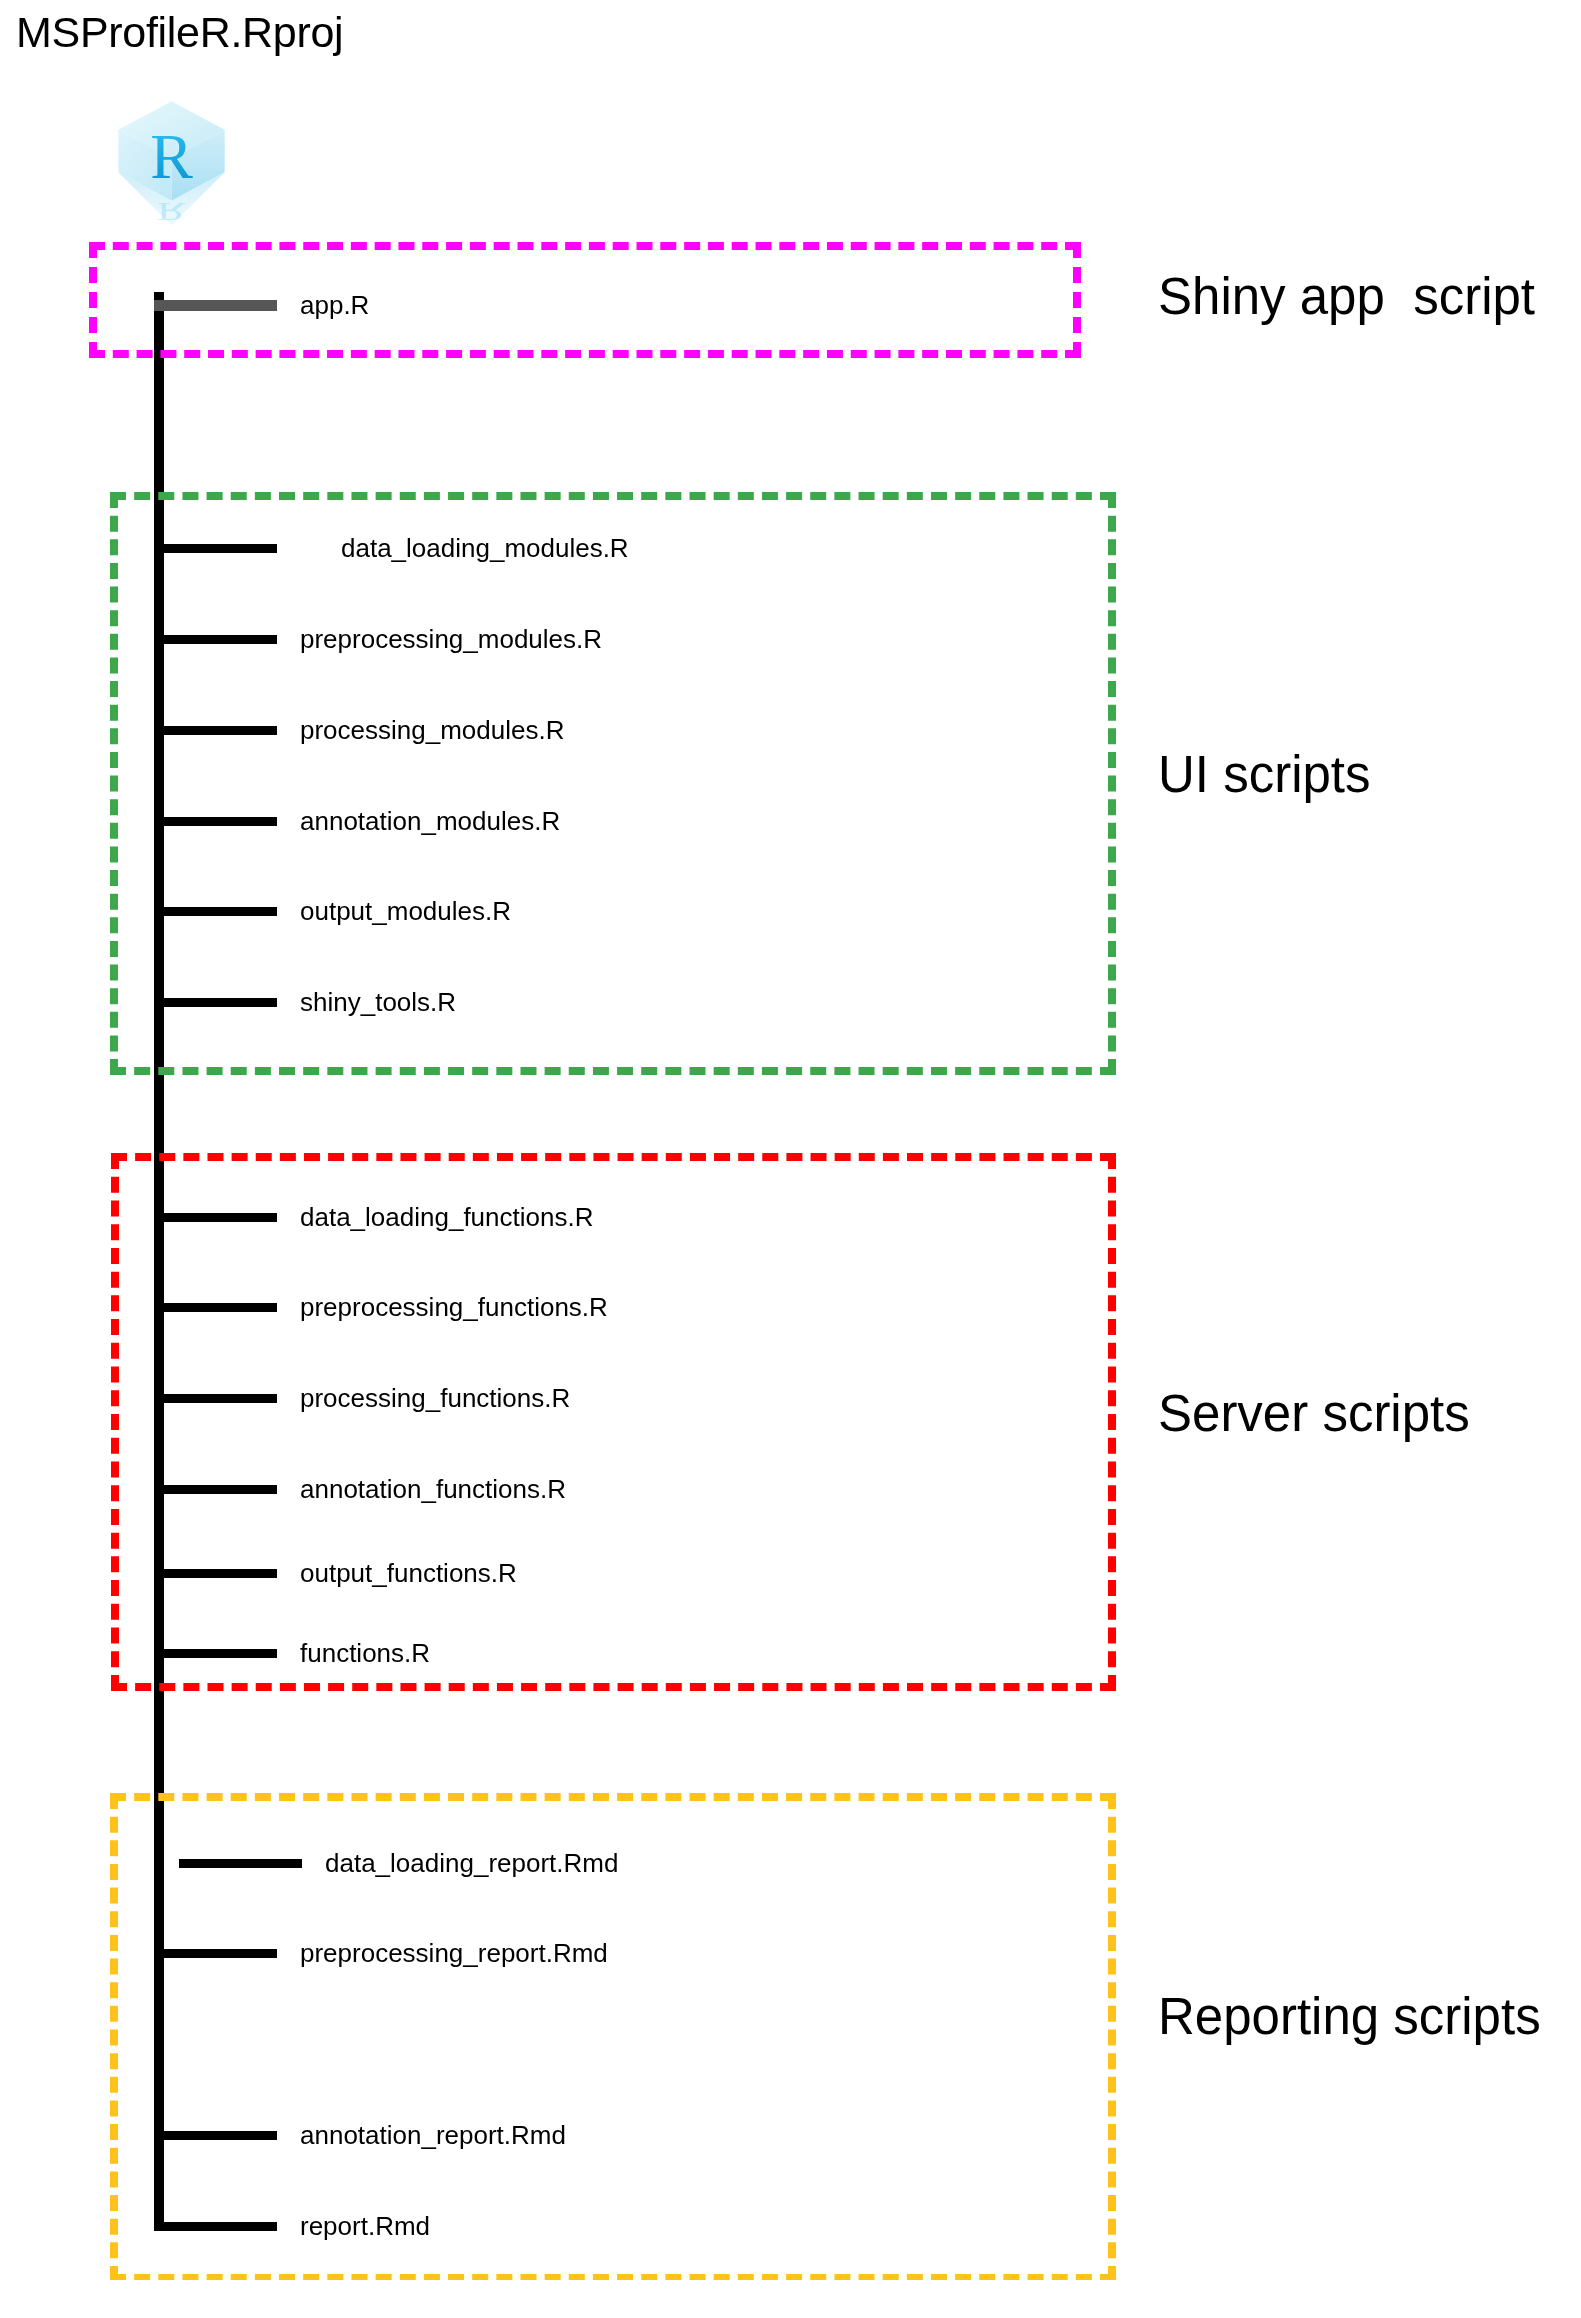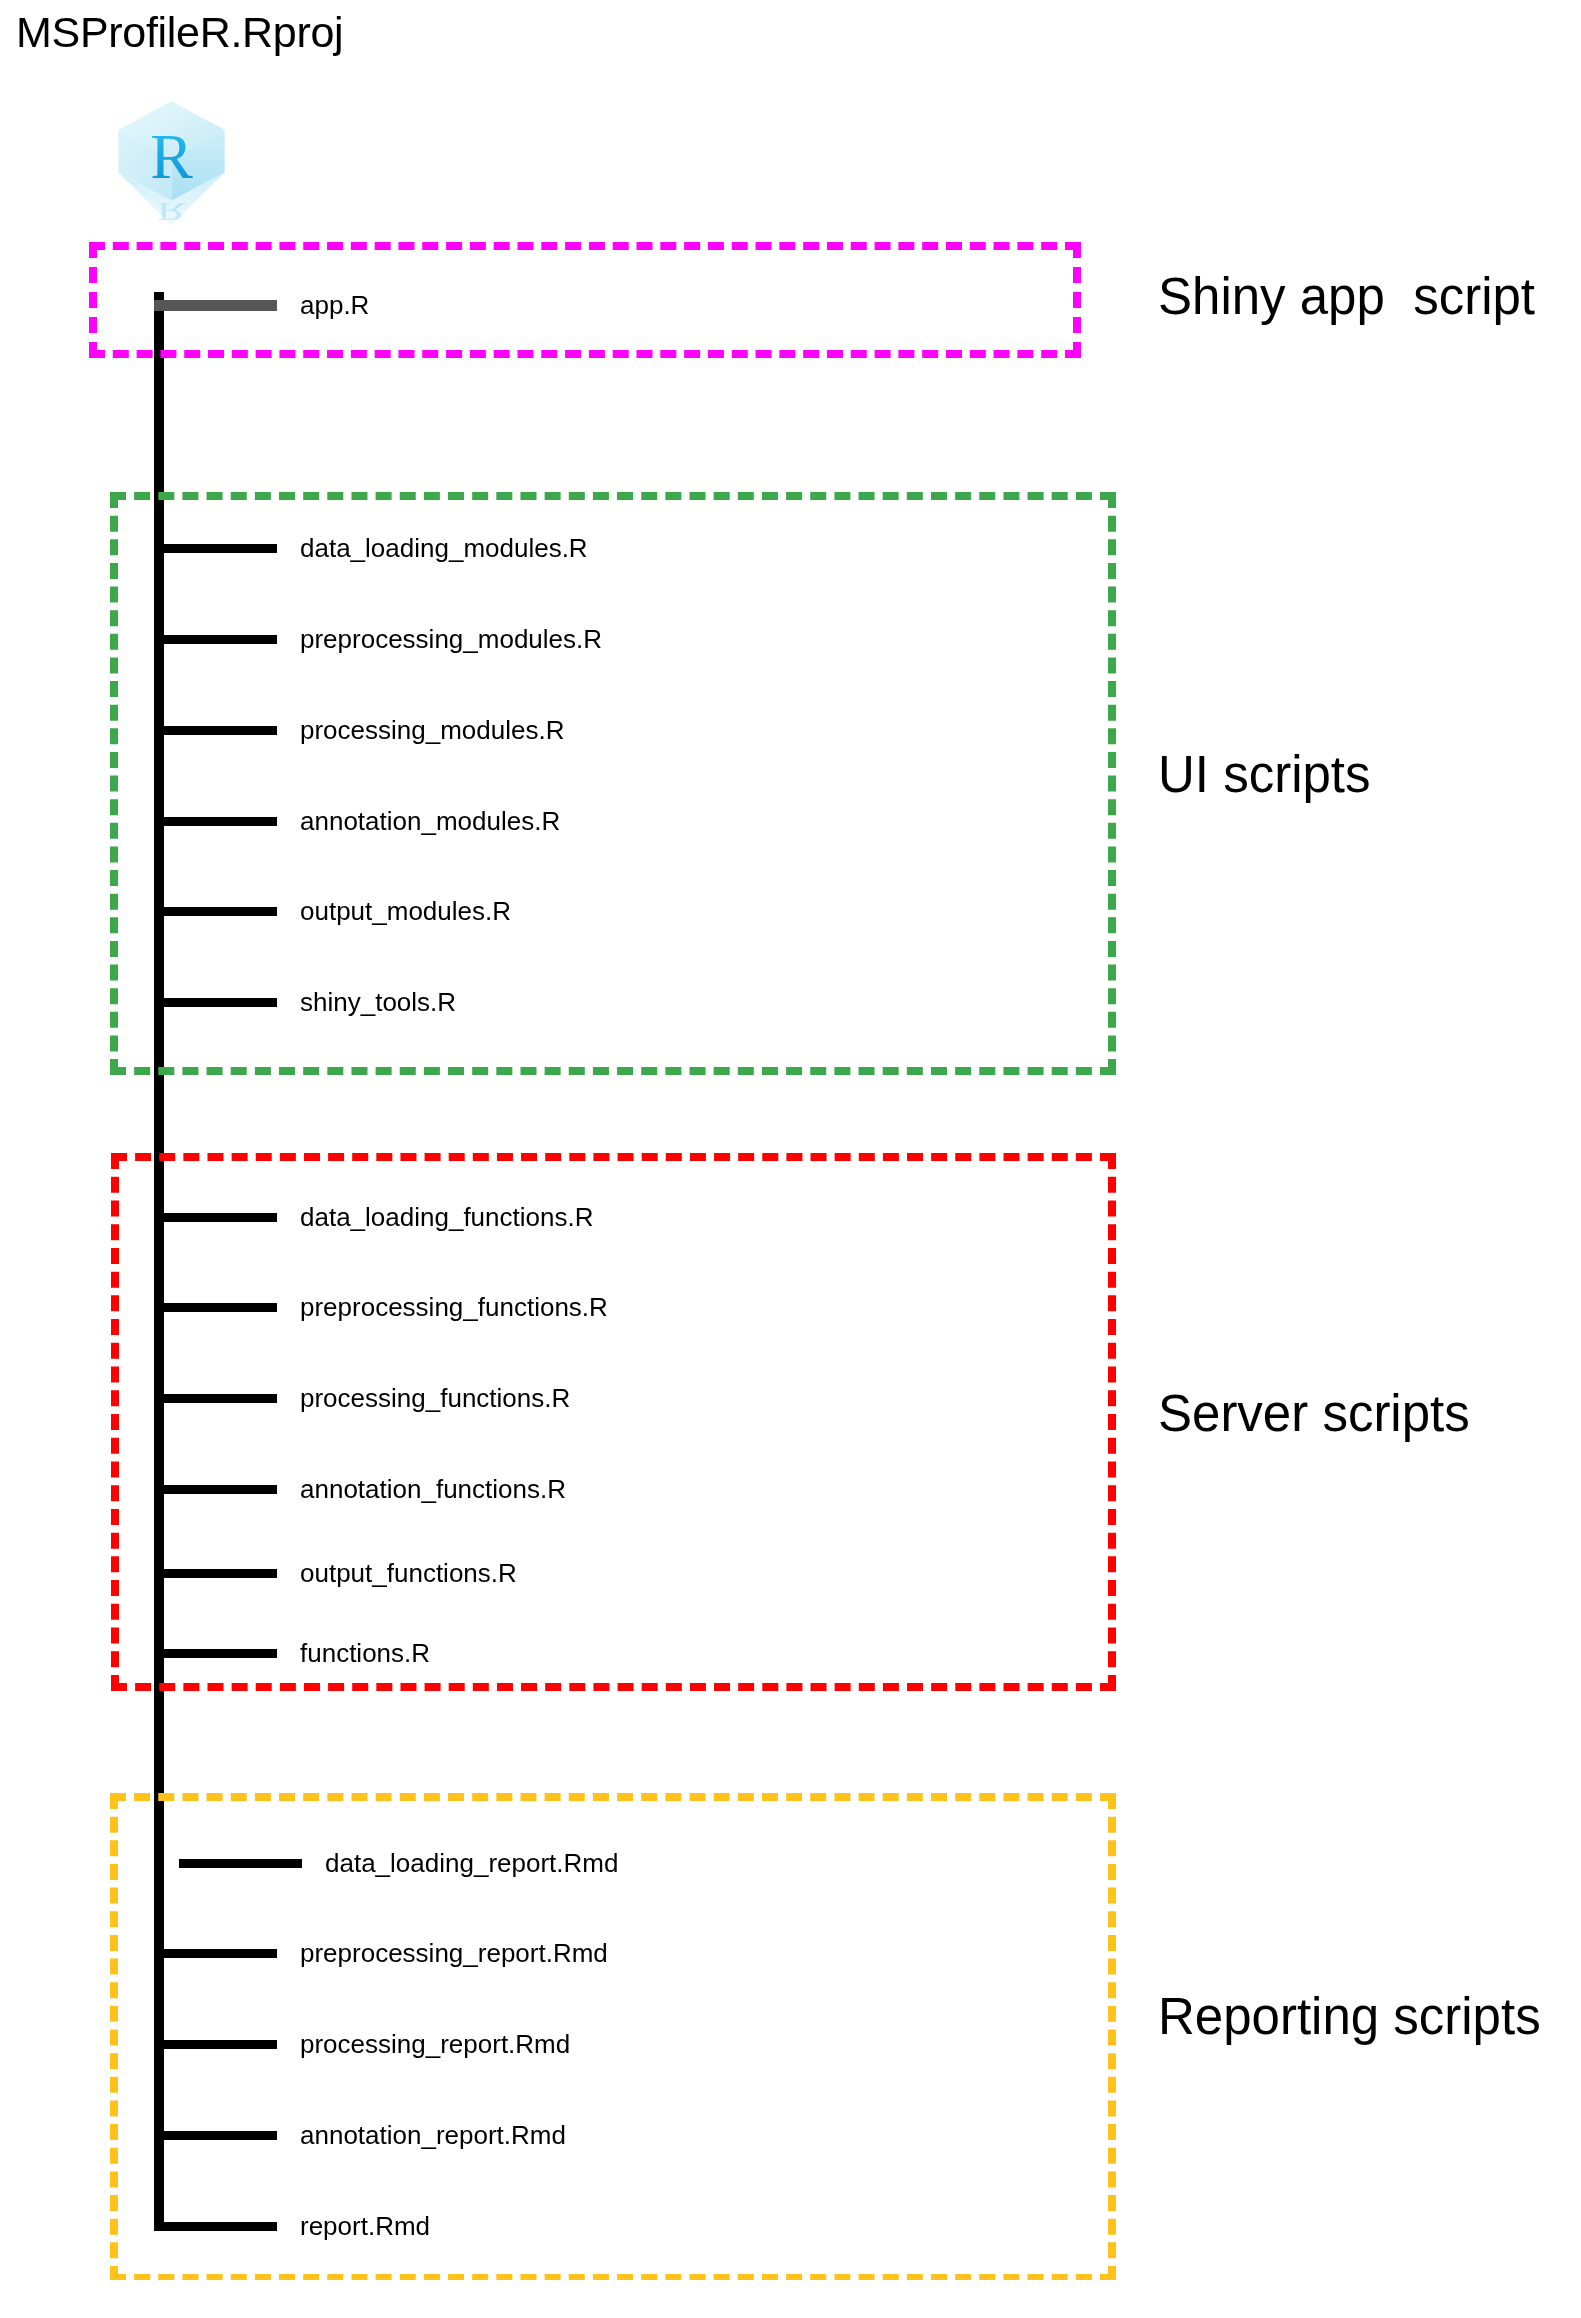--- a/index.html
+++ b/index.html
@@ -146,21 +146,21 @@
 
   <div class="row" style="top:278px;">
     <span class="branch gray"></span>
     <span class="file-label">app.R</span>
   </div>
 
   <div class="group-caption" style="left:1158px; top:275px;">Shiny app  script</div>
 
   <div class="group-box green" style="left:110px; top:492px; width:1006px; height:583px;"></div>
 
-  <div class="row" style="top:521px;">
+  <div class="row" style="top:521px;gap:41px;">
     <span class="branch"></span>
     <span class="file-label">data_loading_modules.R</span>
   </div>
   <div class="row" style="top:612px;">
     <span class="branch"></span>
     <span class="file-label">preprocessing_modules.R</span>
   </div>
   <div class="row" style="top:703px;">
     <span class="branch"></span>
     <span class="file-label">processing_modules.R</span>
@@ -212,24 +212,20 @@
   <div class="group-box orange" style="left:110px; top:1793px; width:1006px; height:489px;"></div>
 
   <div class="row" style="top:1836px;padding-left:25px;">
     <span class="branch"></span>
     <span class="file-label">data_loading_report.Rmd</span>
   </div>
   <div class="row" style="top:1926px;">
     <span class="branch"></span>
     <span class="file-label">preprocessing_report.Rmd</span>
   </div>
-  <div class="row" style="top:2017px;">
-    <span class="branch"></span>
-    <span class="file-label">processing_report.Rmd</span>
-  </div>
   <div class="row" style="top:2108px;">
     <span class="branch"></span>
     <span class="file-label">annotation_report.Rmd</span>
   </div>
   <div class="row" style="top:2199px;">
     <span class="branch"></span>
     <span class="file-label">report.Rmd</span>
   </div>
 
   <div class="group-caption" style="left:1158px; top:1995px;">Reporting scripts</div>

